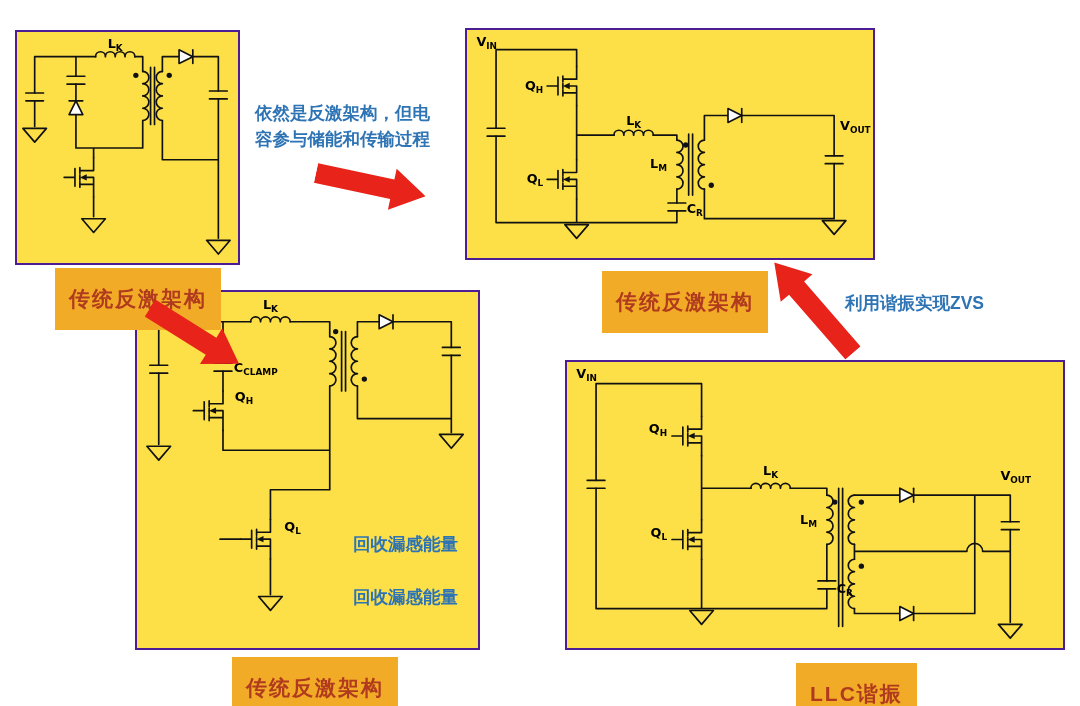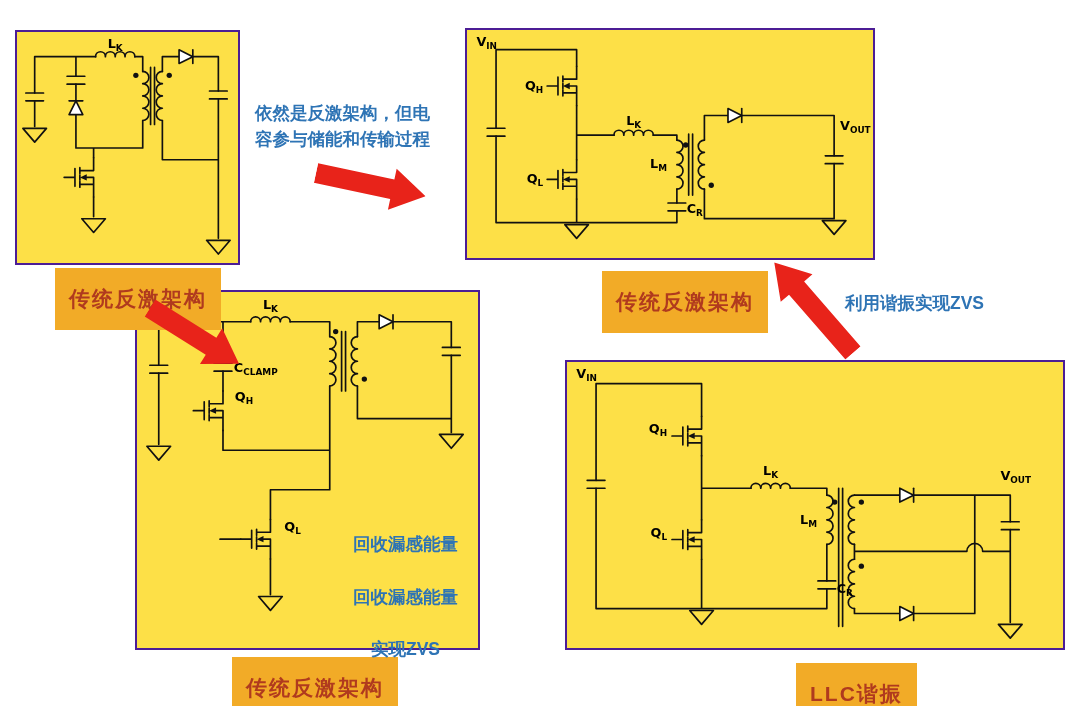--- a/index.html
+++ b/index.html
@@ -153,21 +153,20 @@
 <div class="caption" style="left:602px;top:271px">传统反激架构</div>
 <div class="caption" style="left:232px;top:657px">传统反激架构</div>
 <div class="caption" style="left:796px;top:663px">LLC谐振</div>
 
 <div class="note" style="left:250px;top:100px;width:185px">依然是反激架构，但电
 容参与储能和传输过程</div>
 <div class="note" style="left:845px;top:290px;white-space:nowrap">利用谐振实现ZVS</div>
 <div class="note" style="left:338px;top:505px;width:135px">
   <div>回收漏感能量</div>
   <div>回收漏感能量</div>
-  <div>实现ZVS</div>
 </div>
 
 <svg class="arrow" style="left:316px;top:150px;transform:rotate(12deg)" width="112" height="46" viewBox="0 0 112 46">
   <polygon points="0,13 78,13 78,2 112,23 78,44 78,33 0,33" fill="#E8231A"></polygon>
 </svg>
 <svg class="arrow" style="left:150px;top:285px;transform:rotate(32deg)" width="105" height="46" viewBox="0 0 105 46">
   <polygon points="0,13 72,13 72,2 105,23 72,44 72,33 0,33" fill="#E8231A"></polygon>
 </svg>
 <svg class="arrow" style="left:853px;top:330px;transform:rotate(-131deg)" width="120" height="46" viewBox="0 0 120 46">
   <polygon points="0,13 86,13 86,2 120,23 86,44 86,33 0,33" fill="#E8231A"></polygon>

